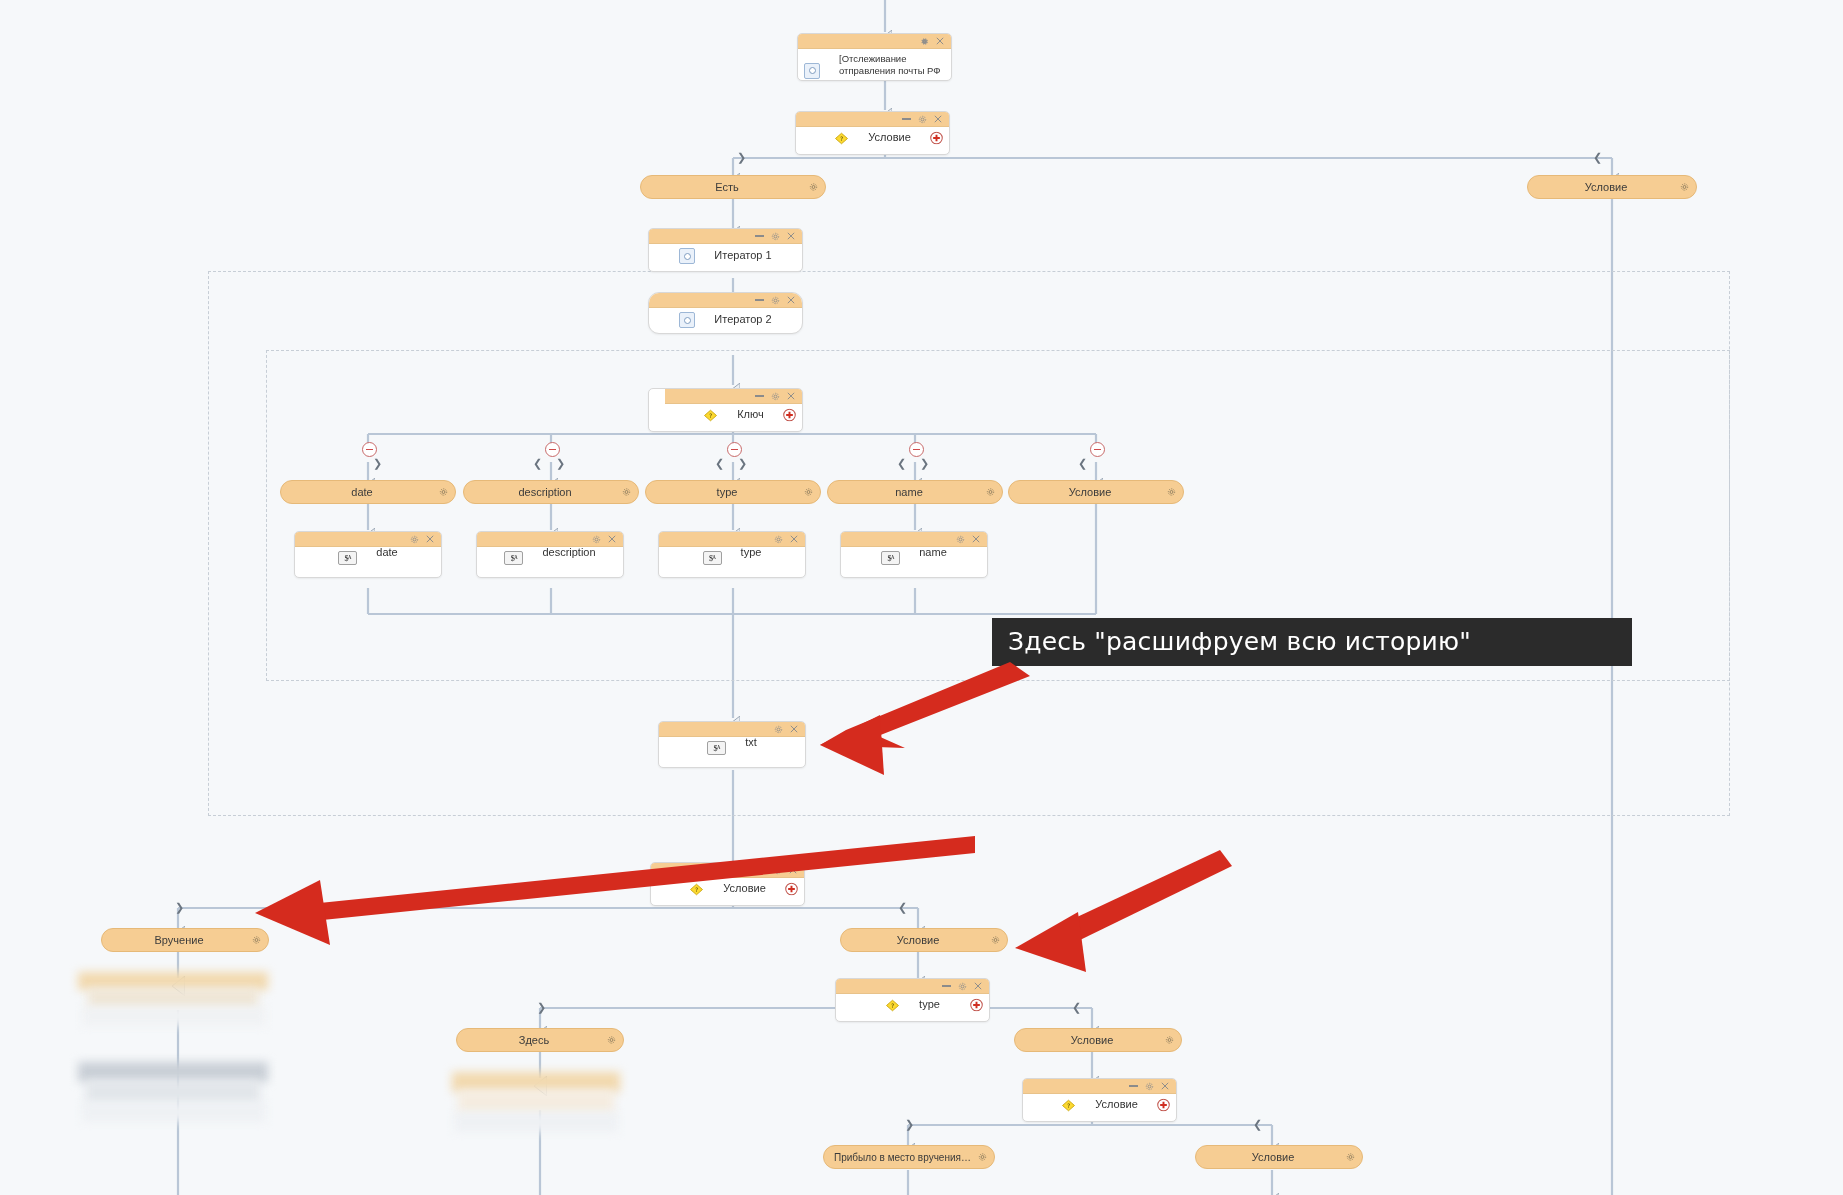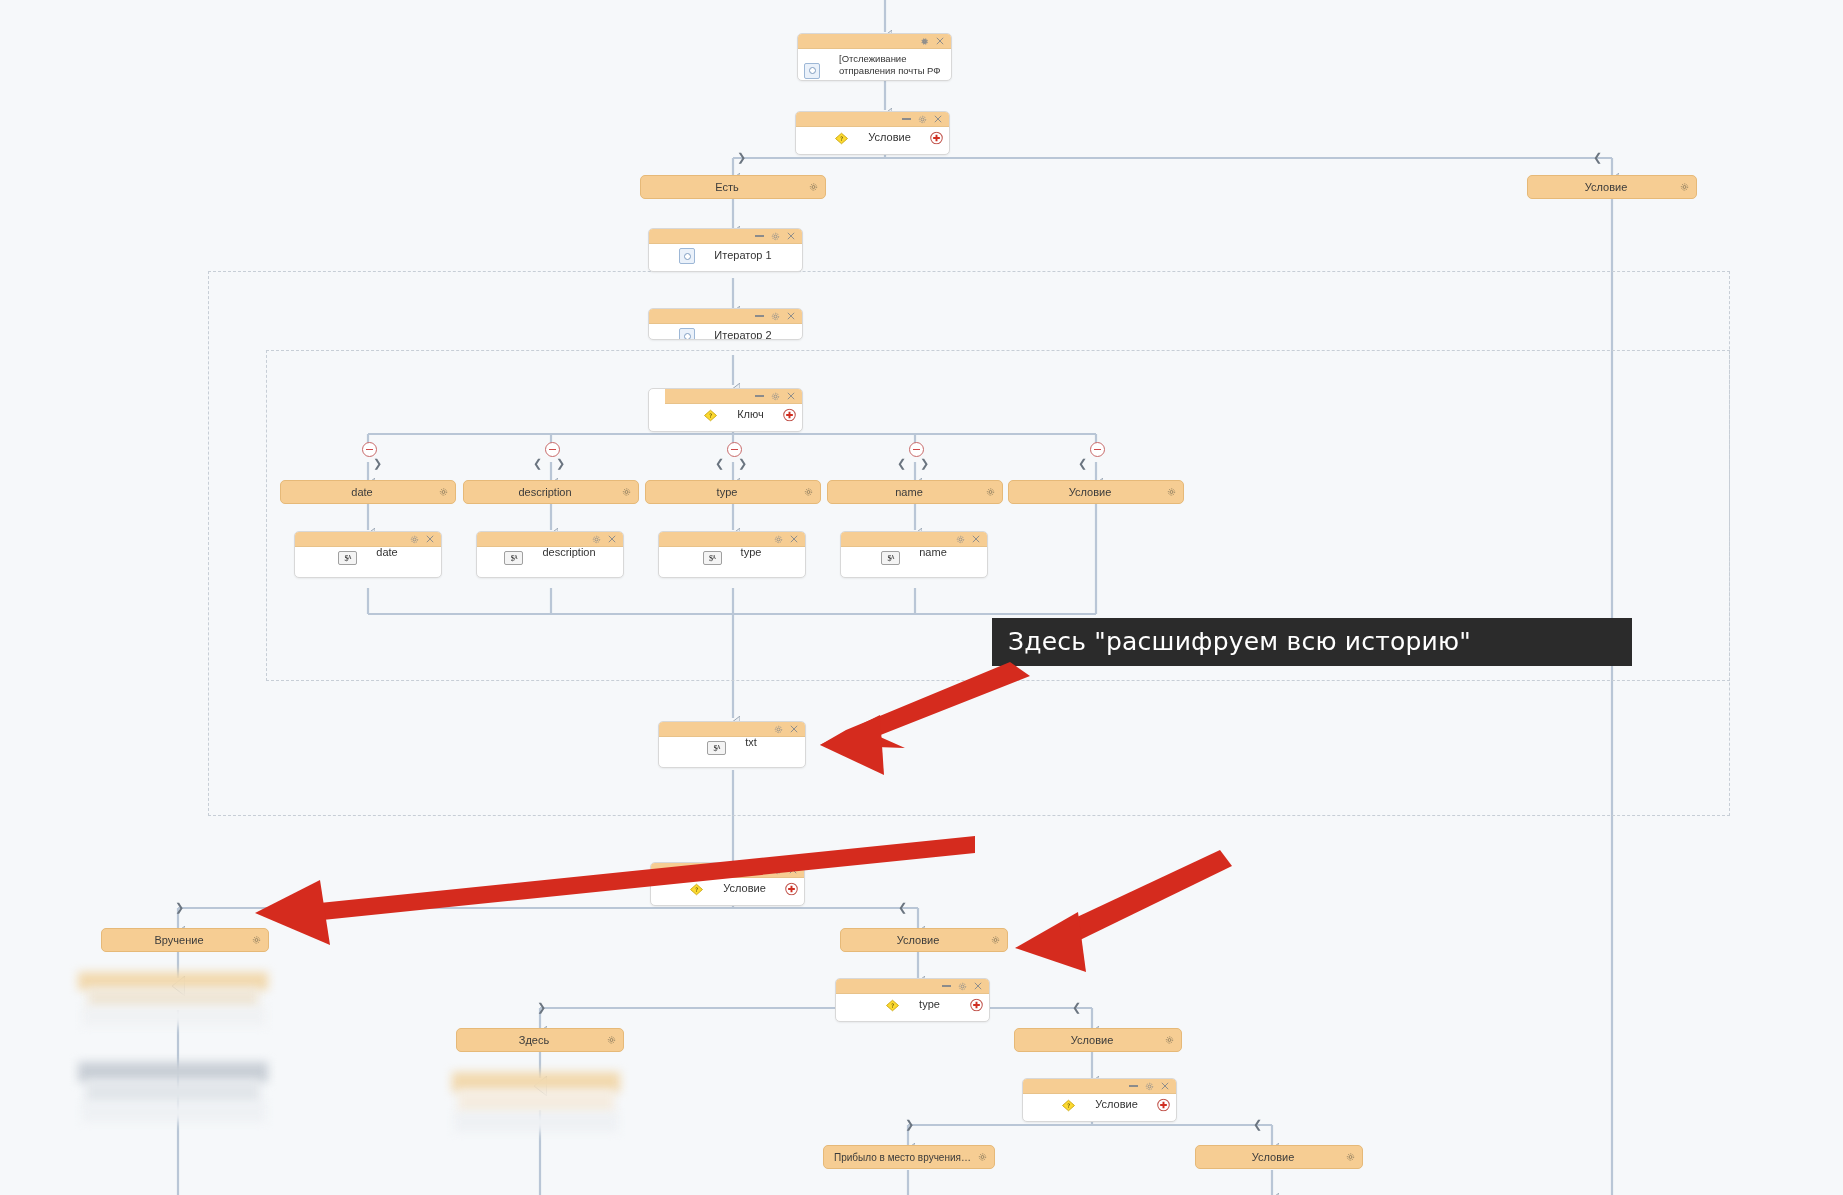--- a/index.html
+++ b/index.html
@@ -20,21 +20,21 @@
     box-sizing:border-box;
     background:transparent;
   }
 
   
   .pill{
     position:absolute;
     height:24px;
     background:#f6cd93;
     border:1px solid #e6b978;
-    border-radius:5px;
+    border-radius:12px;
     box-sizing:border-box;
     display:flex;align-items:center;justify-content:center;
     font-size:11px;color:#3b3b3b;
     padding:0 22px 0 10px;
     white-space:nowrap;overflow:hidden;
   }
   .pill .lbl{flex:1;text-align:center;overflow:hidden;text-overflow:ellipsis;}
   .pill .gear{position:absolute;right:7px;top:50%;transform:translateY(-50%);}
 
   
@@ -313,21 +313,21 @@
         </span>
     </div>
     <div class="body">
       <span class="sq-icon">
           <i></i>
         </span>
       <span class="txtlbl">Итератор 1</span>
     </div>
   </div>
 
-  <div class="wnode" style="left:648px;top:308px;width:155px;height:32px;">
+  <div class="wnode" style="left:648px;top:292px;width:155px;height:42px;border-radius:11px;">
     <div class="titlebar">
       <span class="min"></span>
       <span class="ic gear">
           <svg width="9" height="9" viewBox="0 0 16 16">
             <circle cx="8" cy="8" r="2.6" fill="none" stroke="#8b8b8b" stroke-width="1.6"></circle>
             <circle cx="8" cy="8" r="5.6" fill="none" stroke="#8b8b8b" stroke-width="1.6" stroke-dasharray="2 2.2"></circle>
           </svg>
         </span>
       <span class="ic close">
           <svg width="8" height="8" viewBox="0 0 10 10">

